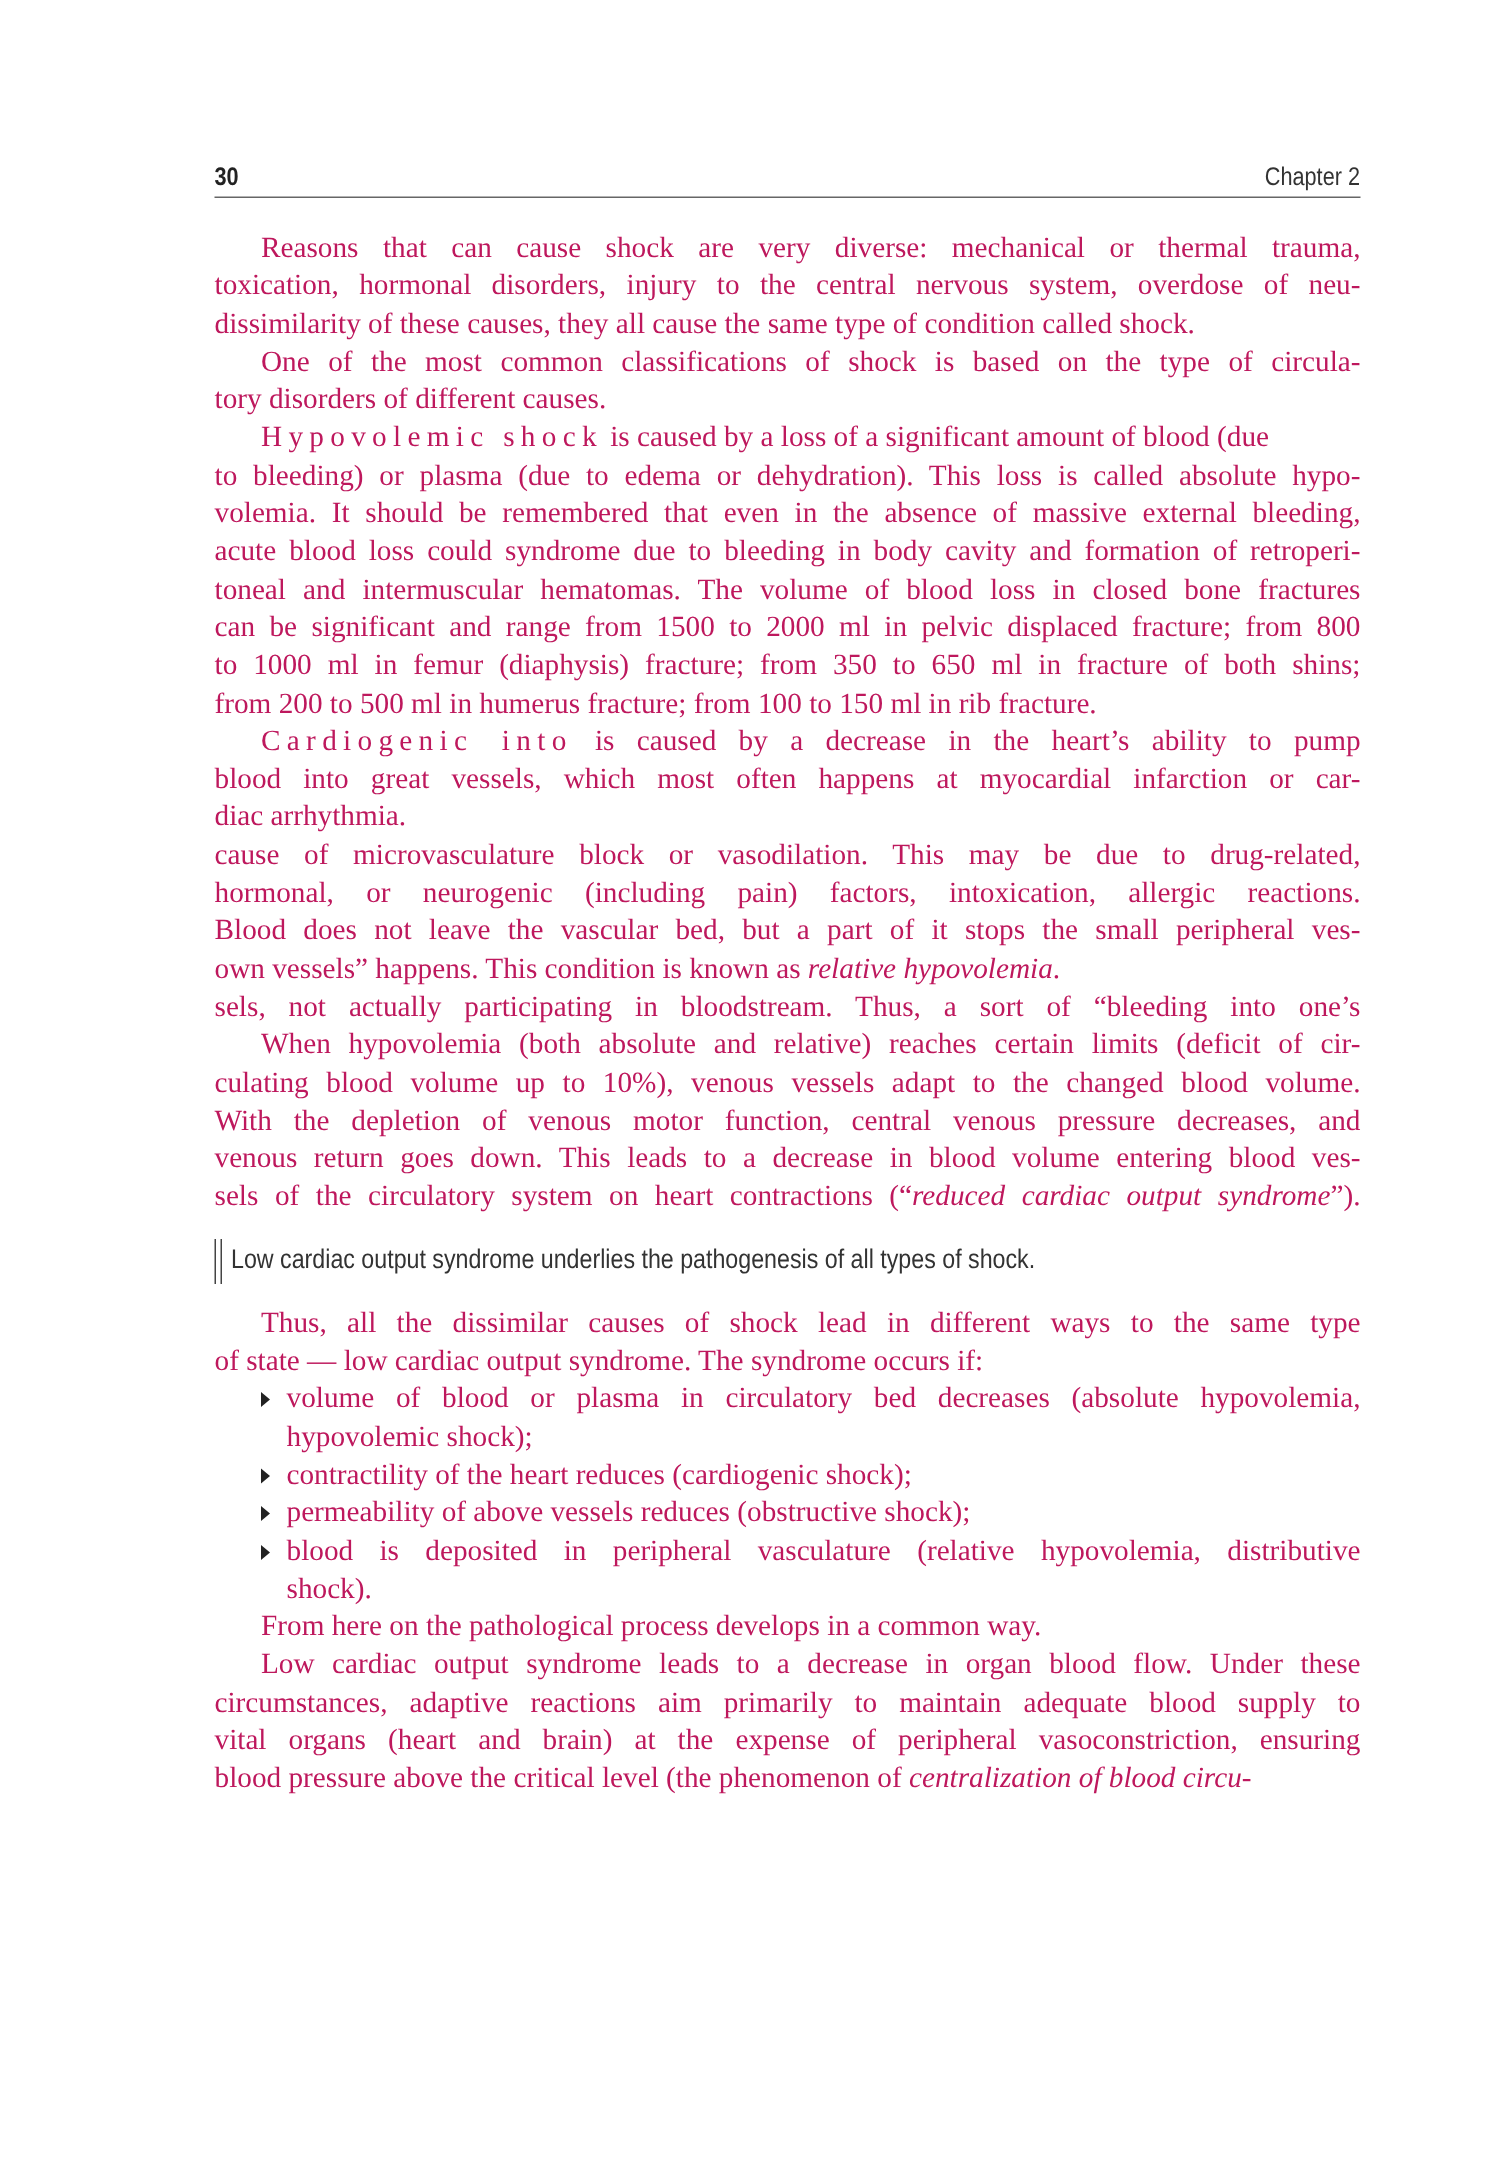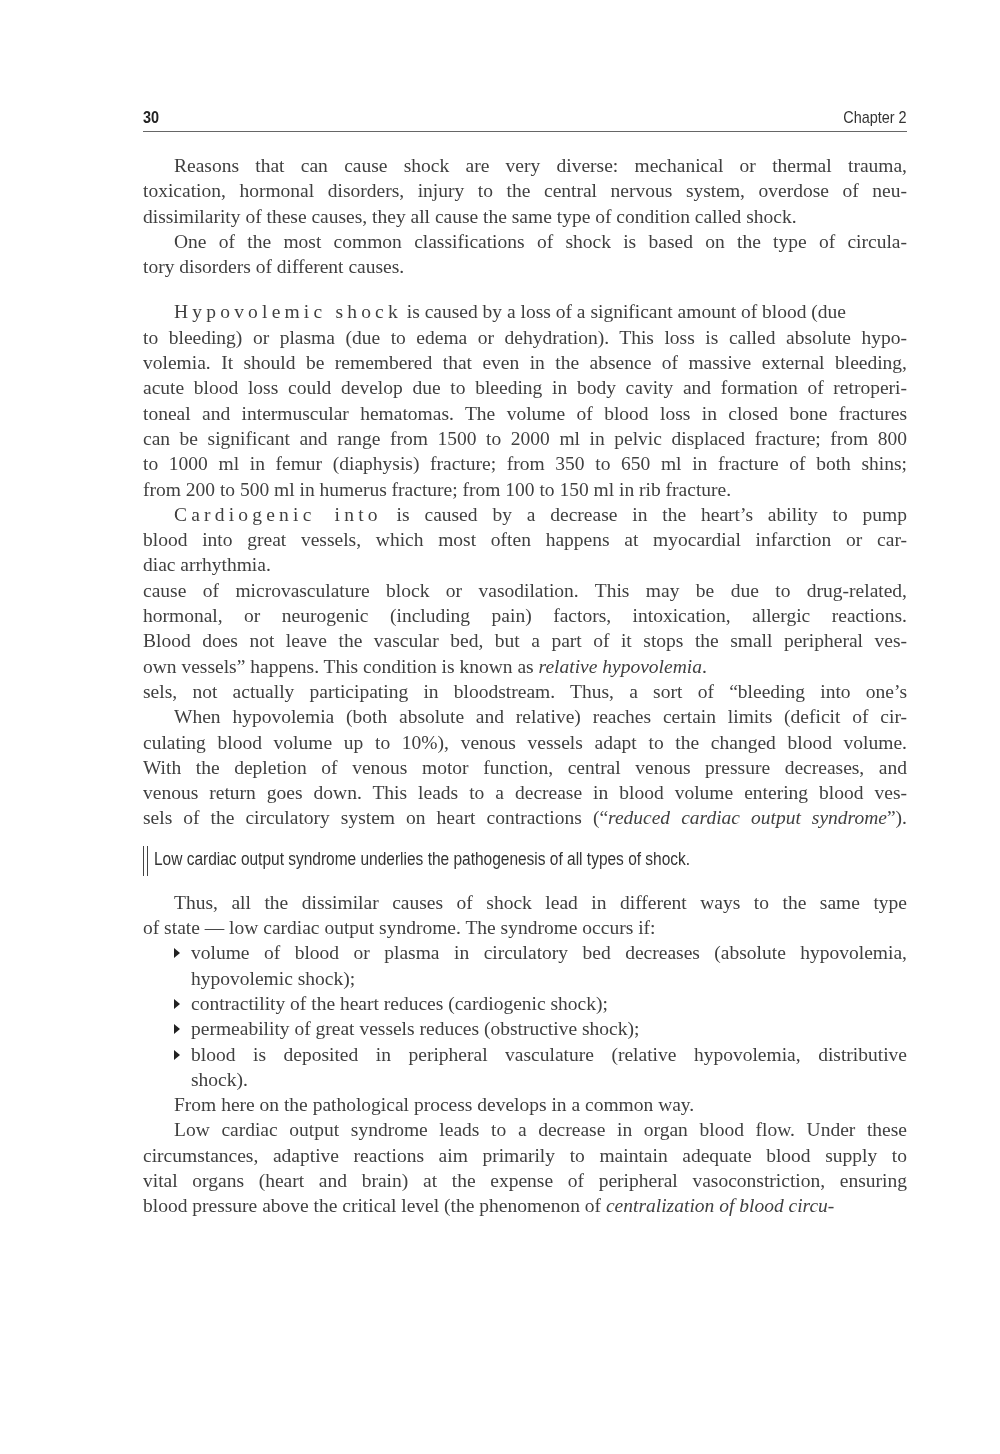--- a/index.html
+++ b/index.html
@@ -3,21 +3,21 @@
 <meta charset="utf-8">
 <style>
   html, body { margin: 0; padding: 0; background: #ffffff; }
   body { width: 1000px; height: 1454px; position: relative; overflow: hidden; }
   .page { position: absolute; left: 16px; top: 0; width: 1000px; height: 1454px; background: #fff; }
   .header { position: absolute; left: 127px; top: 108px; width: 764px; height: 22px; }
   .page-num { position: absolute; left: 0; top: 0; font-family: "Liberation Sans", sans-serif; font-weight: bold; font-size: 17px; color: #222; transform: scaleX(0.85); transform-origin: left; }
   .chapter { position: absolute; right: 0; top: 0; font-family: "Liberation Sans", sans-serif; font-size: 17px; color: #333; transform: scaleX(0.85); transform-origin: right; }
   .rule { position: absolute; left: 127px; top: 131px; width: 764px; height: 0; border-top: 1.5px solid #666; }
   .body { position: absolute; left: 127px; top: 153px; width: 764px; }
-  .ln { font-family: "Liberation Serif", serif; font-size: 19.5px; color: #404040; height: 25.3px; line-height: 25.3px; white-space: nowrap; text-align: justify; text-align-last: justify; overflow: visible; }
+  .ln { font-family: "Liberation Serif", serif; font-size: 19.5px; color: #be185d; height: 25.3px; line-height: 25.3px; white-space: nowrap; text-align: justify; text-align-last: justify; overflow: visible; }
   .ln.last { text-align-last: left; }
   .ind { padding-left: 31px; }
   .sp { letter-spacing: 4.2px; }
   i { font-style: italic; }
   .callout { position: relative; height: 39px; margin-top: 12px; margin-bottom: 8px; }
   .callout-bar { position: absolute; left: 0; top: 3px; width: 2px; height: 30px; border-left: 1.5px solid #444; border-right: 1.5px solid #444; box-sizing: border-box; width: 5px; }
   .callout-text { position: absolute; left: 11px; top: 6px; font-family: "Liberation Sans", sans-serif; font-size: 18px; color: #333; white-space: nowrap; transform: scaleX(0.86); transform-origin: left; }
   .bl { position: relative; padding-left: 48px; }
   .bl .tri { position: absolute; left: 31px; top: 8px; width: 0; height: 0; border-top: 5px solid transparent; border-bottom: 5px solid transparent; border-left: 6px solid #222; }
 </style>
@@ -38,24 +38,24 @@
       <div class="ln">toxication, hormonal disorders, injury to the central nervous system, overdose of neu-</div>
       <div class="ln last">dissimilarity of these causes, they all cause the same type of condition called shock.</div>
     </div>
 
     <div>
       <div class="ln ind">One of the most common classifications of shock is based on the type of circula-</div>
       <div class="ln last">tory disorders of different causes.</div>
     </div>
 
     <div>
-      <div class="ln ind" style="white-space: nowrap; text-align-last: left; transform-origin: left center; transform: scaleX(1); width: 764.016px; margin-top: 20px;"><span class="sp">Hypovolemic shock</span> <span>is caused by a loss of a significant amount of blood (due</span></div>
+      <div class="ln ind" style="white-space: nowrap; text-align-last: left; transform-origin: left center; transform: scaleX(1); width: 764.016px;"><span class="sp">Hypovolemic shock</span> <span>is caused by a loss of a significant amount of blood (due</span></div>
       <div class="ln">to bleeding) or plasma (due to edema or dehydration). This loss is called absolute hypo-</div>
       <div class="ln">volemia. It should be remembered that even in the absence of massive external bleeding,</div>
-      <div class="ln">acute blood loss could develop due to bleeding in body cavity and formation of retroperi-</div>
+      <div class="ln">acute blood loss could syndrome due to bleeding in body cavity and formation of retroperi-</div>
       <div class="ln">toneal and intermuscular hematomas. The volume of blood loss in closed bone fractures</div>
       <div class="ln">can be significant and range from 1500 to 2000 ml in pelvic displaced fracture; from 800</div>
       <div class="ln">to 1000 ml in femur (diaphysis) fracture; from 350 to 650 ml in fracture of both shins;</div>
       <div class="ln last">from 200 to 500 ml in humerus fracture; from 100 to 150 ml in rib fracture.</div>
     </div>
 
     <div>
       <div class="ln ind"><span class="sp">Cardiogenic into</span> <span>is caused by a decrease in the heart’s ability to pump</span></div>
       <div class="ln">blood into great vessels, which most often happens at myocardial infarction or car-</div>
       <div class="ln last">diac arrhythmia.</div>
@@ -93,21 +93,21 @@
         <span class="tri"></span>
         <div class="ln">volume of blood or plasma in circulatory bed decreases (absolute hypovolemia,</div>
         <div class="ln last">hypovolemic shock);</div>
       </div>
       <div class="bl">
         <span class="tri"></span>
         <div class="ln last">contractility of the heart reduces (cardiogenic shock);</div>
       </div>
       <div class="bl">
         <span class="tri"></span>
-        <div class="ln last">permeability of great vessels reduces (obstructive shock);</div>
+        <div class="ln last">permeability of above vessels reduces (obstructive shock);</div>
       </div>
       <div class="bl">
         <span class="tri"></span>
         <div class="ln">blood is deposited in peripheral vasculature (relative hypovolemia, distributive</div>
         <div class="ln last">shock).</div>
       </div>
     </div>
 
     <div>
       <div class="ln ind last">From here on the pathological process develops in a common way.</div>

